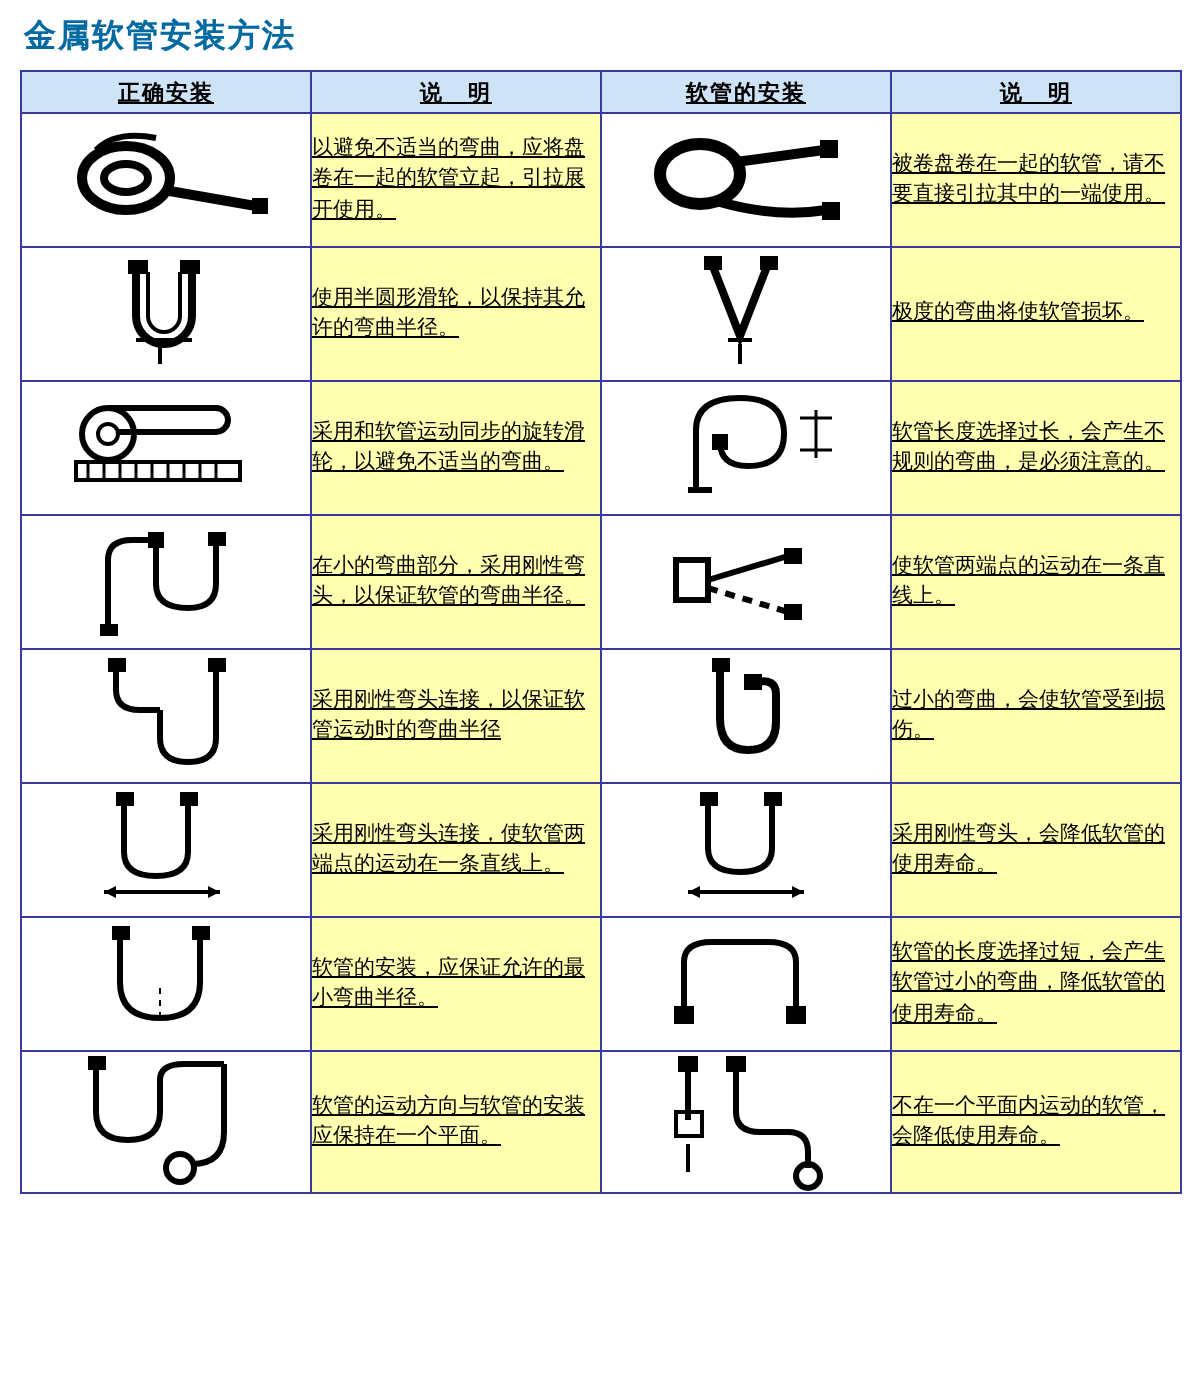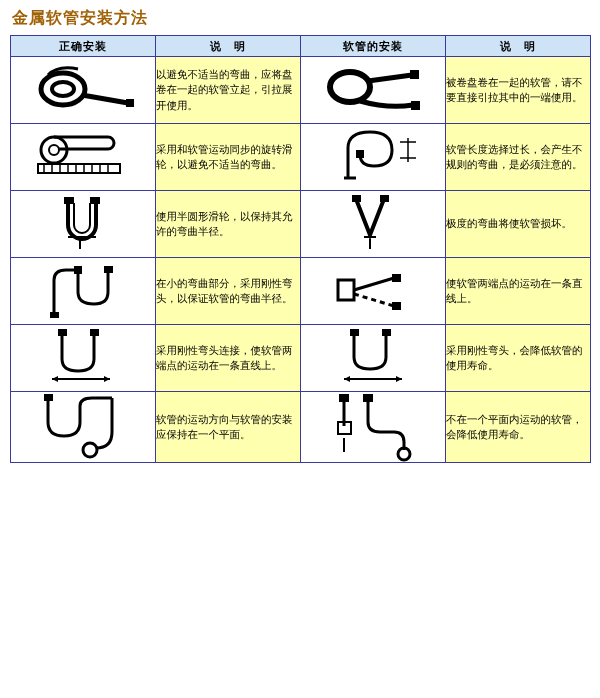--- a/index.html
+++ b/index.html
@@ -19,32 +19,33 @@
     height: 698px;
     position: relative;
     box-sizing: border-box;
     padding: 6px 10px 0 10px;
   }
   .title {
     font-size: 16px;
     font-weight: bold;
     letter-spacing: 1px;
     margin: 2px 0 6px 2px;
-    color: #a16207;
+    color: #0369a1;
   }
   table.hose-table {
     border-collapse: collapse;
     width: 580px;
     table-layout: fixed;
     border: 1px solid #2b2b8f;
   }
   table.hose-table td, table.hose-table th {
     border: 1px solid #3a3a9c;
     padding: 0;
     vertical-align: middle;
+    text-decoration: underline;
   }
   thead th {
     background: #cfe3f7;
     height: 20px;
     font-size: 11px;
     font-weight: bold;
     color: #000;
     text-align: center;
     letter-spacing: 1px;
   }
@@ -118,47 +119,20 @@
             </svg>
           </span>
         </td>
         <td class="txt-cell">被卷盘卷在一起的软管，请不要直接引拉其中的一端使用。</td>
       </tr>
 
       <tr>
         <td class="img-cell">
           <span>
             <svg class="fig" width="130" height="58" viewBox="0 0 130 58">
-              <circle cx="36" cy="22" r="13" fill="none" stroke="#000" stroke-width="3"></circle>
-              <circle cx="36" cy="22" r="5" fill="none" stroke="#000" stroke-width="2"></circle>
-              <path d="M36 9 L90 9 A6 6 0 0 1 90 21 L40 21" fill="none" stroke="#000" stroke-width="3"></path>
-              <rect x="20" y="36" width="82" height="9" fill="none" stroke="#000" stroke-width="2"></rect>
-              <path d="M26 36 L26 45 M34 36 L34 45 M42 36 L42 45 M50 36 L50 45 M58 36 L58 45 M66 36 L66 45 M74 36 L74 45 M82 36 L82 45 M90 36 L90 45" stroke="#000" stroke-width="1.5"></path>
-            </svg>
-          </span>
-        </td>
-        <td class="txt-cell">采用和软管运动同步的旋转滑轮，以避免不适当的弯曲。</td>
-        <td class="img-cell">
-          <span>
-            <svg class="fig" width="130" height="58" viewBox="0 0 130 58">
-              <path d="M40 50 L40 20 Q40 4 62 4 Q84 4 84 22 Q84 38 66 38 Q52 38 52 26" fill="none" stroke="#000" stroke-width="3"></path>
-              <path d="M36 50 L48 50" stroke="#000" stroke-width="3"></path>
-              <rect x="48" y="22" width="8" height="8" fill="#000"></rect>
-              <path d="M92 14 L108 14 M92 30 L108 30" stroke="#000" stroke-width="1.5"></path>
-              <path d="M100 10 L100 34" stroke="#000" stroke-width="1.5"></path>
-            </svg>
-          </span>
-        </td>
-        <td class="txt-cell">软管长度选择过长，会产生不规则的弯曲，是必须注意的。</td>
-      </tr>
-
-      <tr>
-        <td class="img-cell">
-          <span>
-            <svg class="fig" width="130" height="58" viewBox="0 0 130 58">
               <path d="M50 8 L50 30 A14 14 0 0 0 78 30 L78 8" fill="none" stroke="#000" stroke-width="4"></path>
               <path d="M56 8 L56 30 A8 8 0 0 0 72 30 L72 8" fill="none" stroke="#000" stroke-width="2"></path>
               <rect x="46" y="2" width="10" height="7" fill="#000"></rect>
               <rect x="72" y="2" width="10" height="7" fill="#000"></rect>
               <path d="M50 42 L78 42" stroke="#000" stroke-width="2"></path>
               <path d="M62 44 L62 54" stroke="#000" stroke-width="2"></path>
             </svg>
           </span>
         </td>
         <td class="txt-cell">使用半圆形滑轮，以保持其允许的弯曲半径。</td>
@@ -173,20 +147,47 @@
             </svg>
           </span>
         </td>
         <td class="txt-cell">极度的弯曲将使软管损坏。</td>
       </tr>
 
       <tr>
         <td class="img-cell">
           <span>
             <svg class="fig" width="130" height="58" viewBox="0 0 130 58">
+              <circle cx="36" cy="22" r="13" fill="none" stroke="#000" stroke-width="3"></circle>
+              <circle cx="36" cy="22" r="5" fill="none" stroke="#000" stroke-width="2"></circle>
+              <path d="M36 9 L90 9 A6 6 0 0 1 90 21 L40 21" fill="none" stroke="#000" stroke-width="3"></path>
+              <rect x="20" y="36" width="82" height="9" fill="none" stroke="#000" stroke-width="2"></rect>
+              <path d="M26 36 L26 45 M34 36 L34 45 M42 36 L42 45 M50 36 L50 45 M58 36 L58 45 M66 36 L66 45 M74 36 L74 45 M82 36 L82 45 M90 36 L90 45" stroke="#000" stroke-width="1.5"></path>
+            </svg>
+          </span>
+        </td>
+        <td class="txt-cell">采用和软管运动同步的旋转滑轮，以避免不适当的弯曲。</td>
+        <td class="img-cell">
+          <span>
+            <svg class="fig" width="130" height="58" viewBox="0 0 130 58">
+              <path d="M40 50 L40 20 Q40 4 62 4 Q84 4 84 22 Q84 38 66 38 Q52 38 52 26" fill="none" stroke="#000" stroke-width="3"></path>
+              <path d="M36 50 L48 50" stroke="#000" stroke-width="3"></path>
+              <rect x="48" y="22" width="8" height="8" fill="#000"></rect>
+              <path d="M92 14 L108 14 M92 30 L108 30" stroke="#000" stroke-width="1.5"></path>
+              <path d="M100 10 L100 34" stroke="#000" stroke-width="1.5"></path>
+            </svg>
+          </span>
+        </td>
+        <td class="txt-cell">软管长度选择过长，会产生不规则的弯曲，是必须注意的。</td>
+      </tr>
+
+      <tr>
+        <td class="img-cell">
+          <span>
+            <svg class="fig" width="130" height="58" viewBox="0 0 130 58">
               <path d="M36 52 L36 18 Q36 8 48 8 L60 8" fill="none" stroke="#000" stroke-width="3"></path>
               <path d="M60 8 L60 30 Q60 42 76 42 Q90 42 90 30 L90 10" fill="none" stroke="#000" stroke-width="3"></path>
               <rect x="32" y="50" width="9" height="6" fill="#000"></rect>
               <rect x="86" y="4" width="9" height="7" fill="#000"></rect>
               <rect x="56" y="4" width="8" height="8" fill="#000"></rect>
             </svg>
           </span>
         </td>
         <td class="txt-cell">在小的弯曲部分，采用刚性弯头，以保证软管的弯曲半径。</td>
         <td class="img-cell">
@@ -196,20 +197,43 @@
               <path d="M46 28 L86 16" fill="none" stroke="#000" stroke-width="3"></path>
               <path d="M46 32 L86 44" fill="none" stroke="#000" stroke-width="3" stroke-dasharray="5 4"></path>
               <rect x="84" y="12" width="9" height="8" fill="#000"></rect>
               <rect x="84" y="40" width="9" height="8" fill="#000"></rect>
             </svg>
           </span>
         </td>
         <td class="txt-cell">使软管两端点的运动在一条直线上。</td>
       </tr>
 
+      <tr>
+        <td class="img-cell">
+          <span>
+            <svg class="fig" width="130" height="58" viewBox="0 0 130 58">
+              <path d="M40 4 L40 16 Q40 26 52 26 L62 26" fill="none" stroke="#000" stroke-width="3"></path>
+              <path d="M62 26 L62 40 Q62 52 76 52 Q90 52 90 40 L90 6" fill="none" stroke="#000" stroke-width="3"></path>
+              <rect x="36" y="0" width="9" height="7" fill="#000"></rect>
+              <rect x="86" y="0" width="9" height="7" fill="#000"></rect>
+            </svg>
+          </span>
+        </td>
+        <td class="txt-cell">采用刚性弯头连接，以保证软管运动时的弯曲半径</td>
+        <td class="img-cell">
+          <span>
+            <svg class="fig" width="130" height="58" viewBox="0 0 130 58">
+              <path d="M52 4 L52 30 Q52 46 66 46 Q80 46 80 32 L80 18 Q80 10 70 12" fill="none" stroke="#000" stroke-width="4"></path>
+              <rect x="48" y="0" width="9" height="7" fill="#000"></rect>
+              <rect x="64" y="8" width="9" height="8" fill="#000"></rect>
+            </svg>
+          </span>
+        </td>
+        <td class="txt-cell">过小的弯曲，会使软管受到损伤。</td>
+      </tr>
 
       <tr>
         <td class="img-cell">
           <span>
             <svg class="fig" width="130" height="58" viewBox="0 0 130 58">
               <path d="M44 4 L44 30 Q44 42 60 42 Q76 42 76 30 L76 4" fill="none" stroke="#000" stroke-width="3"></path>
               <rect x="40" y="0" width="9" height="7" fill="#000"></rect>
               <rect x="72" y="0" width="9" height="7" fill="#000"></rect>
               <path d="M34 50 L92 50" stroke="#000" stroke-width="2"></path>
               <path d="M34 50 L40 47 L40 53 Z" fill="#000"></path>
@@ -227,20 +251,43 @@
               <path d="M36 50 L94 50" stroke="#000" stroke-width="2"></path>
               <path d="M36 50 L42 47 L42 53 Z" fill="#000"></path>
               <path d="M94 50 L88 47 L88 53 Z" fill="#000"></path>
             </svg>
           </span>
         </td>
         <td class="txt-cell">采用刚性弯头，会降低软管的使用寿命。</td>
       </tr>
 
 
+      <tr>
+        <td class="img-cell">
+          <span>
+            <svg class="fig" width="130" height="58" viewBox="0 0 130 58">
+              <path d="M42 4 L42 28 Q42 46 62 46 Q82 46 82 28 L82 4" fill="none" stroke="#000" stroke-width="3"></path>
+              <rect x="38" y="0" width="9" height="7" fill="#000"></rect>
+              <rect x="78" y="0" width="9" height="7" fill="#000"></rect>
+              <path d="M62 46 L62 30" stroke="#000" stroke-width="1" stroke-dasharray="3 3"></path>
+            </svg>
+          </span>
+        </td>
+        <td class="txt-cell">软管的安装，应保证允许的最小弯曲半径。</td>
+        <td class="img-cell">
+          <span>
+            <svg class="fig" width="130" height="58" viewBox="0 0 130 58">
+              <path d="M34 42 L34 18 Q34 8 48 8 L76 8 Q90 8 90 18 L90 42" fill="none" stroke="#000" stroke-width="3"></path>
+              <rect x="29" y="40" width="10" height="9" fill="#000"></rect>
+              <rect x="85" y="40" width="10" height="9" fill="#000"></rect>
+            </svg>
+          </span>
+        </td>
+        <td class="txt-cell">软管的长度选择过短，会产生软管过小的弯曲，降低软管的使用寿命。</td>
+      </tr>
 
       <tr>
         <td class="img-cell">
           <span>
             <svg class="fig" width="130" height="70" viewBox="0 0 130 70">
               <path d="M30 6 L30 30 Q30 44 46 44 Q62 44 62 30 L62 14 Q62 6 74 6 L94 6" fill="none" stroke="#000" stroke-width="3"></path>
               <path d="M94 6 L94 40 Q94 56 78 56" fill="none" stroke="#000" stroke-width="3"></path>
               <rect x="26" y="2" width="9" height="7" fill="#000"></rect>
               <circle cx="72" cy="58" r="7" fill="none" stroke="#000" stroke-width="3"></circle>
             </svg>

